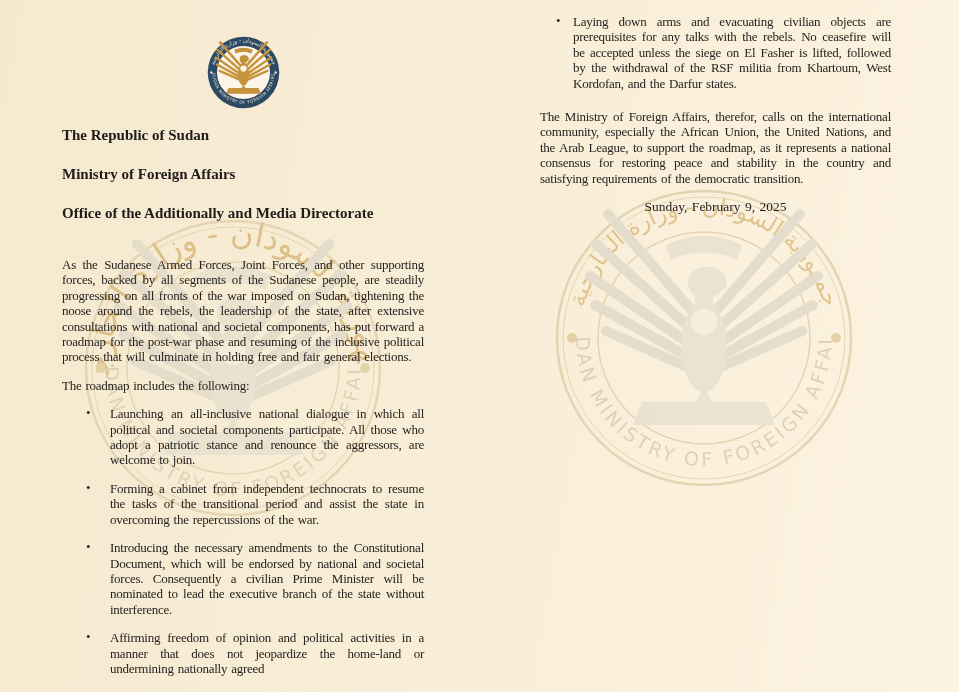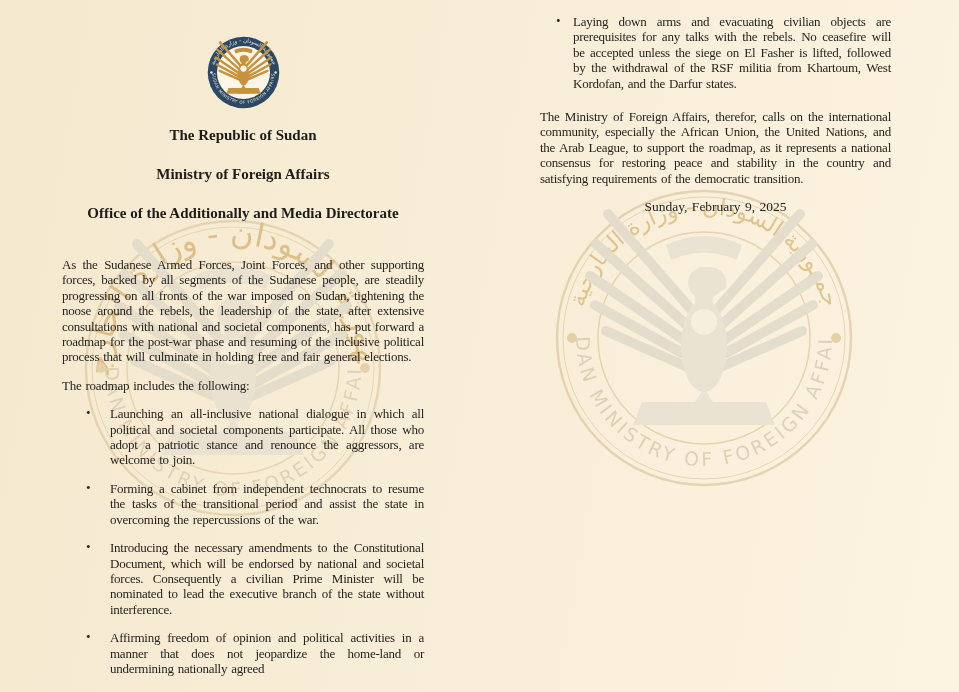--- a/index.html
+++ b/index.html
@@ -7,21 +7,21 @@
     position:relative;width:959px;height:692px;overflow:hidden;
     background:linear-gradient(100deg,#f5e9cf 0%,#f8edd6 45%,#fcf3e1 100%);
     font-family:"Liberation Serif", serif;color:#262321;
   }
   
   .col{position:absolute;top:0;z-index:2;}
   .col-left{left:62px;width:362px;}
   .col-right{left:540px;width:351px;}
   .logo-wrap{width:73px;height:73px;margin:36px auto 0;}
   .logo-wrap svg{width:100%;height:100%;display:block;}
-  h1{font-size:15px;line-height:19px;font-weight:bold;text-align:center;margin:20px 0 0;color:#1e1b18;}
+  h1{font-size:15px;line-height:19px;font-weight:bold;text-align:left;margin:20px 0 0;color:#1e1b18;}
   h1.first{margin-top:17px;}
   p,li{font-size:13px;line-height:15.4px;letter-spacing:-0.25px;word-spacing:1px;margin:0;}
   .j{text-align:justify;}
   .intro{margin-top:34px;}
   .lead{margin-top:13px;}
   ul{list-style:none;margin:13px 0 0;}
   ul.roadmap{padding:0 0 0 48px;}
   ul.right-list{padding:0 0 0 33px;margin-top:14px;font-family:Liberation Serif, serif;}
   li{position:relative;}
   li + li{margin-top:13px;}

